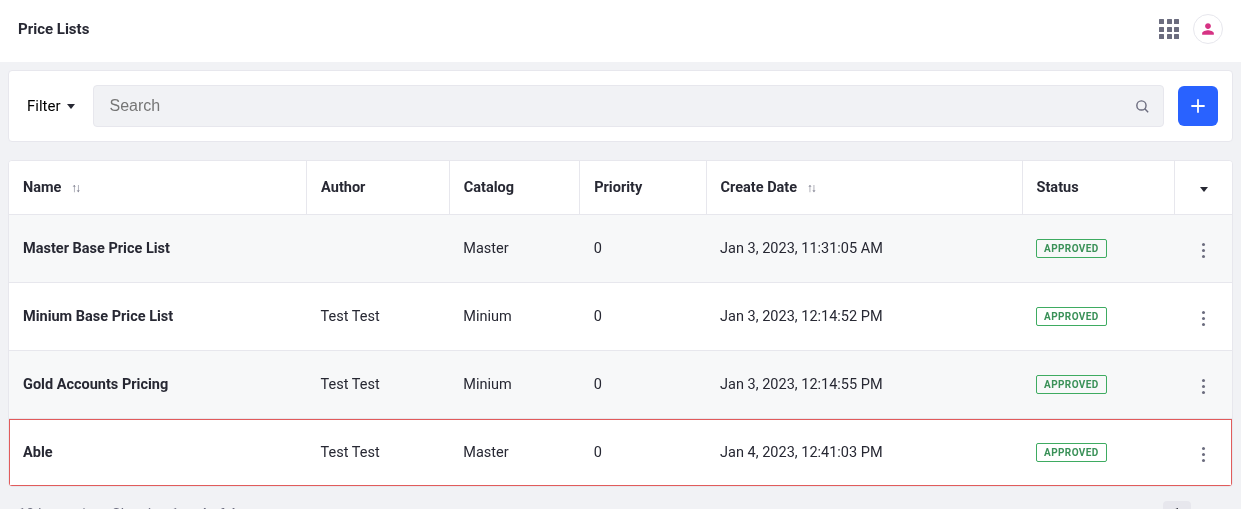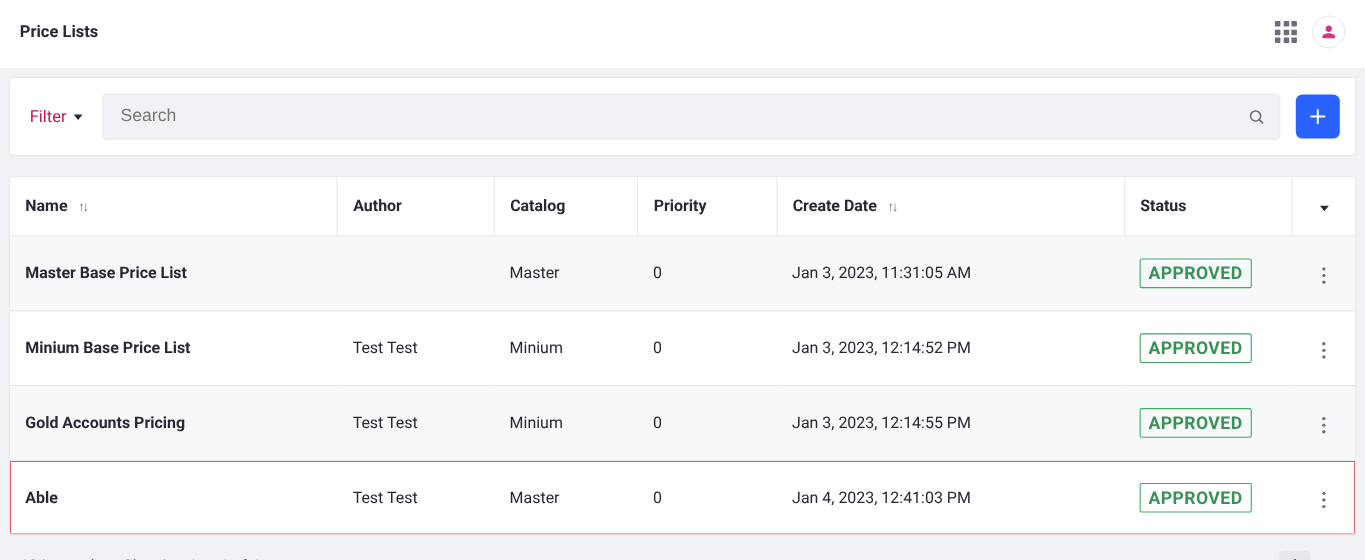--- a/index.html
+++ b/index.html
@@ -35,21 +35,21 @@
     background:#fff;
     border:1px solid #e7e7ed;
     border-radius:4px;
     display:flex;
     align-items:center;
     padding: 14px 14px;
     gap:14px;
   }
   .filter-btn {
     display:flex; align-items:center; gap:6px;
-    font-size:15px; color:#be185d;
+    font-size:15px; color:#000000;
     cursor:pointer;
     padding:6px 4px;
   }
   .caret-down {
     width:0;height:0;border-left:4.5px solid transparent;border-right:4.5px solid transparent;border-top:5px solid #272833;
   }
   .search-wrap {
     flex:1;
     position:relative;
     background:#f1f2f5;
@@ -110,21 +110,21 @@
     font-size:14.5px;
     color:#272833;
     vertical-align: middle;
     margin-top: 28px;
   }
   tbody td.name-cell { font-weight:700; }
   .status-badge {
     display:inline-block;
     border:1px solid #3eab61;
     color:#3a9158;
-    font-size:16px;
+    font-size:10px;
     font-weight:700;
     letter-spacing:0.4px;
     padding:3px 7px;
     border-radius:2px;
   }
   .row-actions {
     width:56px; text-align:center;
     color:#6b6c7e;
   }
   .kebab {

